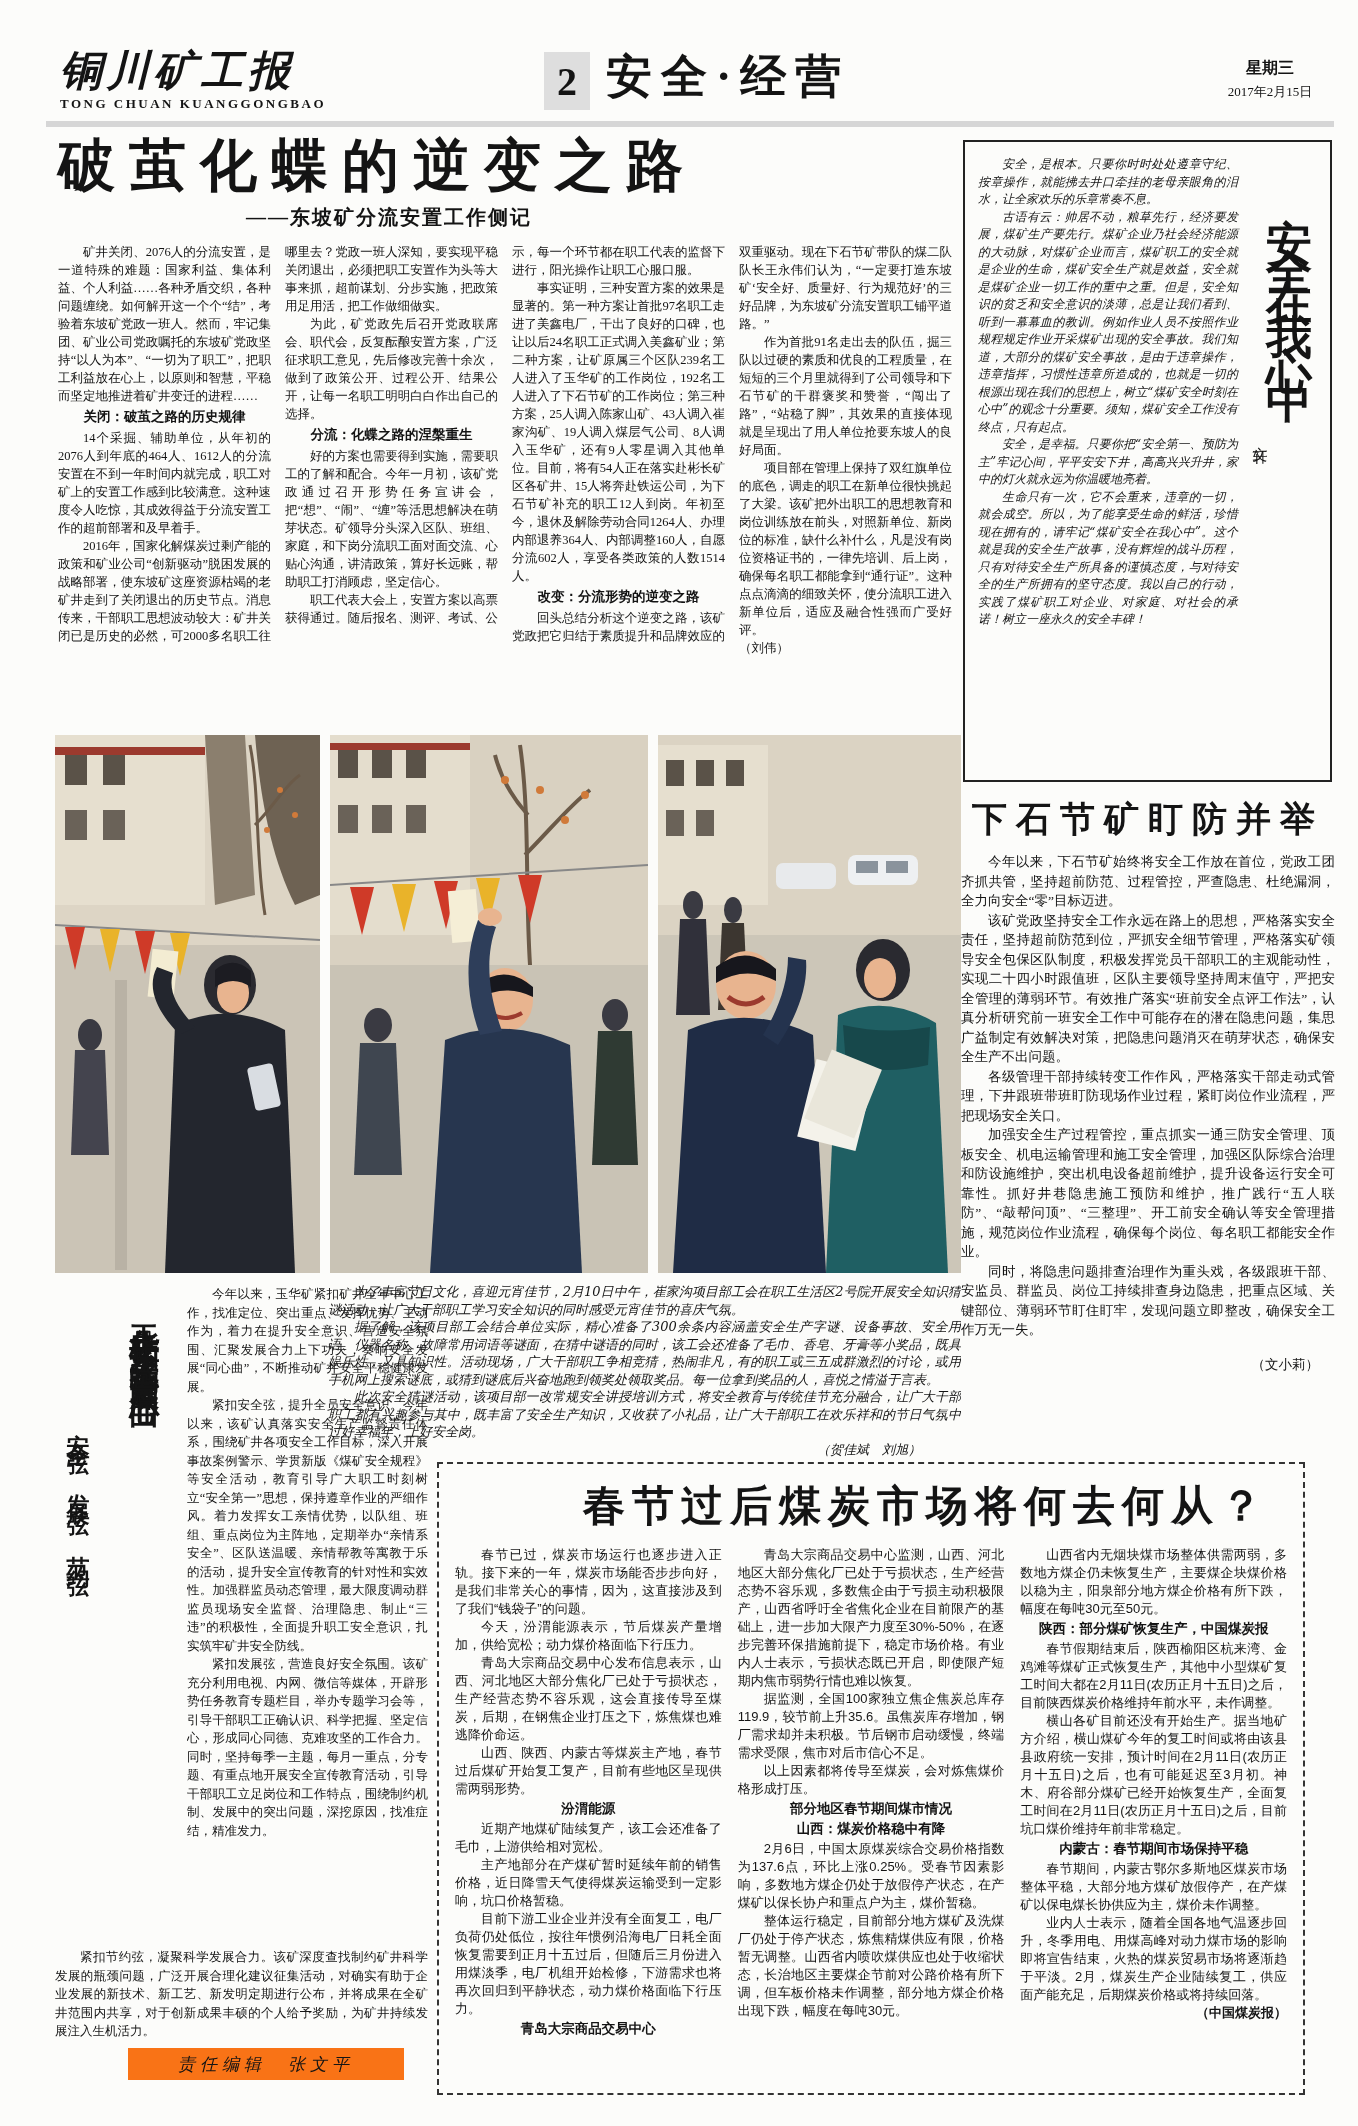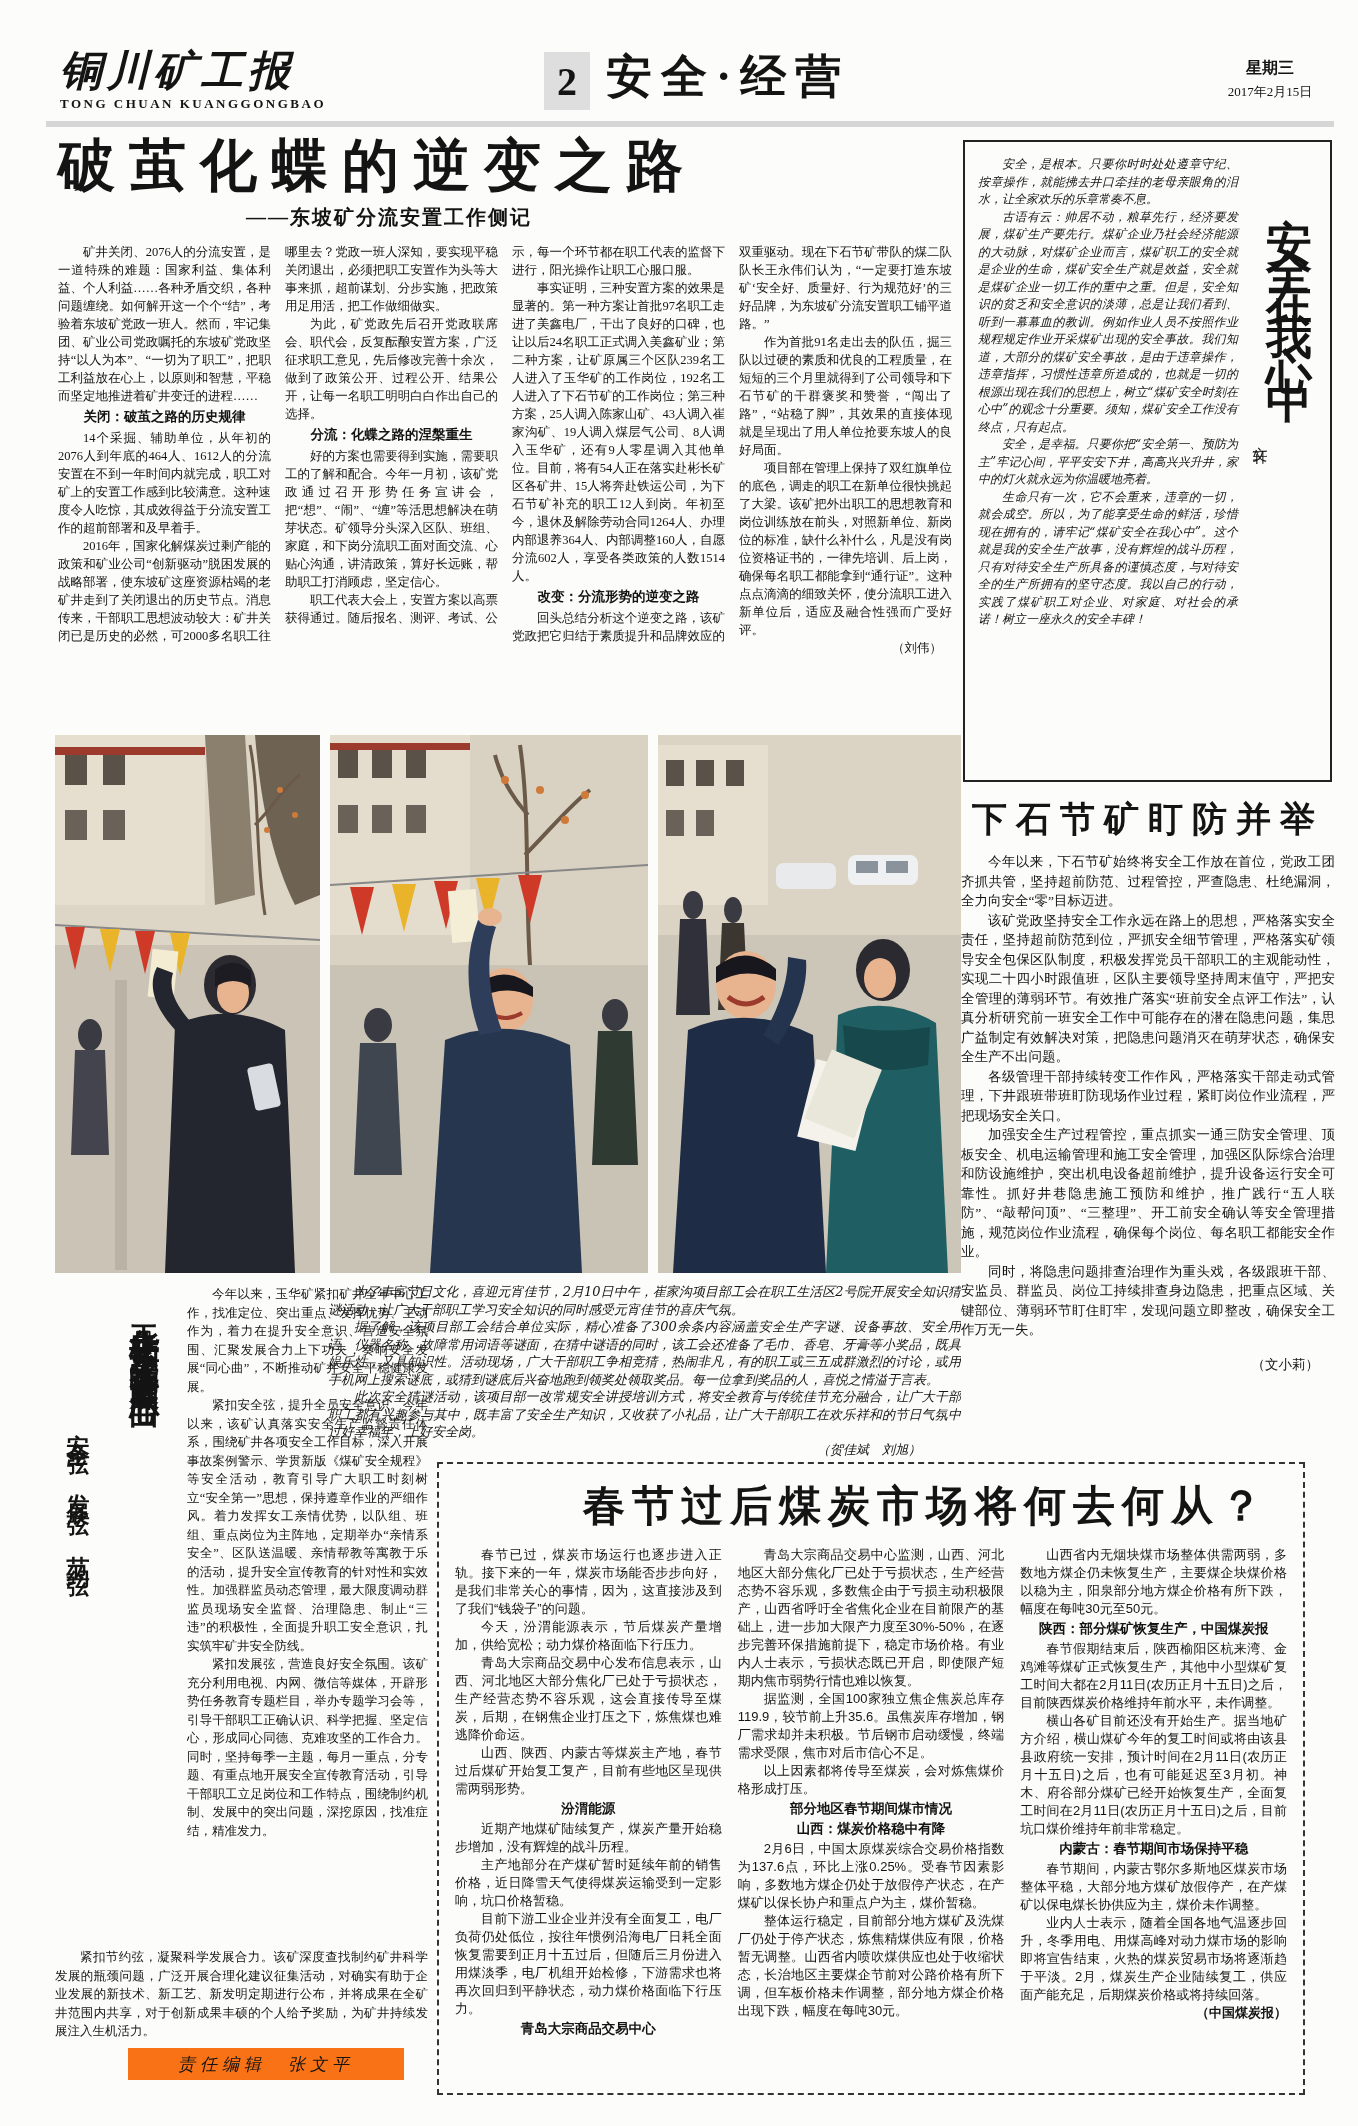--- a/index.html
+++ b/index.html
@@ -18,21 +18,21 @@
   .dateline{font-size:13px;margin-top:4px;}
   .header-rule{position:absolute;left:46px;top:121px;width:1288px;height:6px;background:#d6d6d6;}
   
   .main-art{position:absolute;left:58px;top:130px;width:894px;}
   .main-headline{font-size:57px;line-height:70px;font-weight:bold;letter-spacing:14px;
                  font-family:"Liberation Sans",sans-serif;white-space:nowrap;}
   .main-sub{font-size:20px;font-weight:bold;letter-spacing:2px;padding-left:188px;margin-top:4px;text-indent:0;}
   .main-body{margin-top:12px;height:492px;column-count:4;column-gap:14px;
              font-size:12.5px;line-height:18px;text-align:justify;overflow:hidden;}
   .sect-head{font-weight:bold;text-align:center;text-indent:0;font-size:13.5px;margin:3px 0;}
-  .byl{text-align:right;text-indent:0;padding-right:10px;}
+  .byl{text-align:left;text-indent:0;padding-right:10px;}
   
   .essay-box{position:absolute;left:963px;top:140px;width:369px;height:642px;border:2px solid #222;
              box-sizing:border-box;display:flex;background:#fcfcfa;}
   .essay-text{flex:1;padding:14px 8px 8px 13px;font-size:12px;line-height:17.5px;text-align:justify;
               font-family:"DejaVu Serif",serif;font-style:italic;overflow:hidden;}
   .essay-title-col{width:84px;position:relative;}
   .essay-title{position:absolute;right:10px;top:38px;writing-mode:vertical-rl;
                font-size:46px;font-weight:bold;letter-spacing:32px;font-family:"Liberation Serif",serif;}
   .essay-byline{position:absolute;left:4px;top:292px;writing-mode:vertical-rl;font-size:15px;letter-spacing:3px;}
   
@@ -280,21 +280,21 @@
     <div class="mk-headline">
       <span>春节过后</span>
       <span>煤炭市场将何去何从？</span>
     </div>
     <div class="mk-body">
       <p>春节已过，煤炭市场运行也逐步进入正轨。接下来的一年，煤炭市场能否步步向好，是我们非常关心的事情，因为，这直接涉及到了我们“钱袋子”的问题。</p>
       <p>今天，汾渭能源表示，节后煤炭产量增加，供给宽松；动力煤价格面临下行压力。</p>
       <p>青岛大宗商品交易中心发布信息表示，山西、河北地区大部分焦化厂已处于亏损状态，生产经营态势不容乐观，这会直接传导至煤炭，后期，在钢焦企业打压之下，炼焦煤也难逃降价命运。</p>
       <p>山西、陕西、内蒙古等煤炭主产地，春节过后煤矿开始复工复产，目前有些地区呈现供需两弱形势。</p>
       <p class="mk-sub">汾渭能源</p>
-      <p>近期产地煤矿陆续复产，煤炭产量开始稳步增加，没有辉煌的战斗历程。</p>
+      <p>近期产地煤矿陆续复产，该工会还准备了毛巾，上游供给相对宽松。</p>
       <p>主产地部分在产煤矿暂时延续年前的销售价格，近日降雪天气使得煤炭运输受到一定影响，坑口价格暂稳。</p>
       <p>目前下游工业企业并没有全面复工，电厂负荷仍处低位，按往年惯例沿海电厂日耗全面恢复需要到正月十五过后，但随后三月份进入用煤淡季，电厂机组开始检修，下游需求也将再次回归到平静状态，动力煤价格面临下行压力。</p>
       <p class="mk-sub">青岛大宗商品交易中心</p>
       <p>青岛大宗商品交易中心监测，山西、河北地区大部分焦化厂已处于亏损状态，生产经营态势不容乐观，多数焦企由于亏损主动积极限产，山西省呼吁全省焦化企业在目前限产的基础上，进一步加大限产力度至30%-50%，在逐步完善环保措施前提下，稳定市场价格。有业内人士表示，亏损状态既已开启，即使限产短期内焦市弱势行情也难以恢复。</p>
       <p>据监测，全国100家独立焦企焦炭总库存119.9，较节前上升35.6。虽焦炭库存增加，钢厂需求却并未积极。节后钢市启动缓慢，终端需求受限，焦市对后市信心不足。</p>
       <p>以上因素都将传导至煤炭，会对炼焦煤价格形成打压。</p>
       <p class="mk-sub">部分地区春节期间煤市情况</p>
       <p class="mk-sub">山西：煤炭价格稳中有降</p>
       <p>2月6日，中国太原煤炭综合交易价格指数为137.6点，环比上涨0.25%。受春节因素影响，多数地方煤企仍处于放假停产状态，在产煤矿以保长协户和重点户为主，煤价暂稳。</p>
       <p>整体运行稳定，目前部分地方煤矿及洗煤厂仍处于停产状态，炼焦精煤供应有限，价格暂无调整。山西省内喷吹煤供应也处于收缩状态，长治地区主要煤企节前对公路价格有所下调，但车板价格未作调整，部分地方煤企价格出现下跌，幅度在每吨30元。</p>

